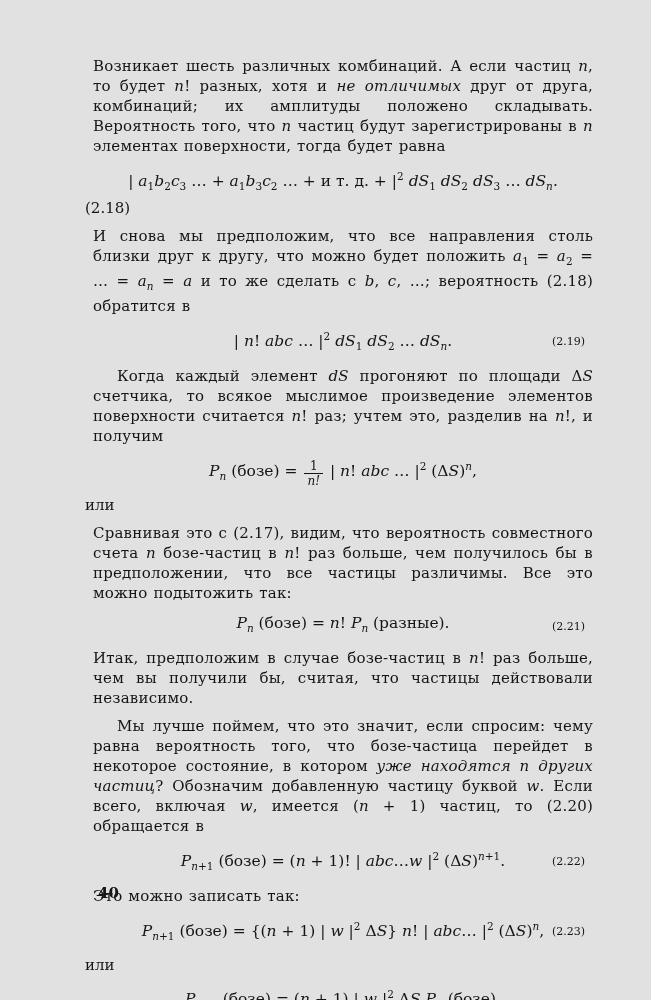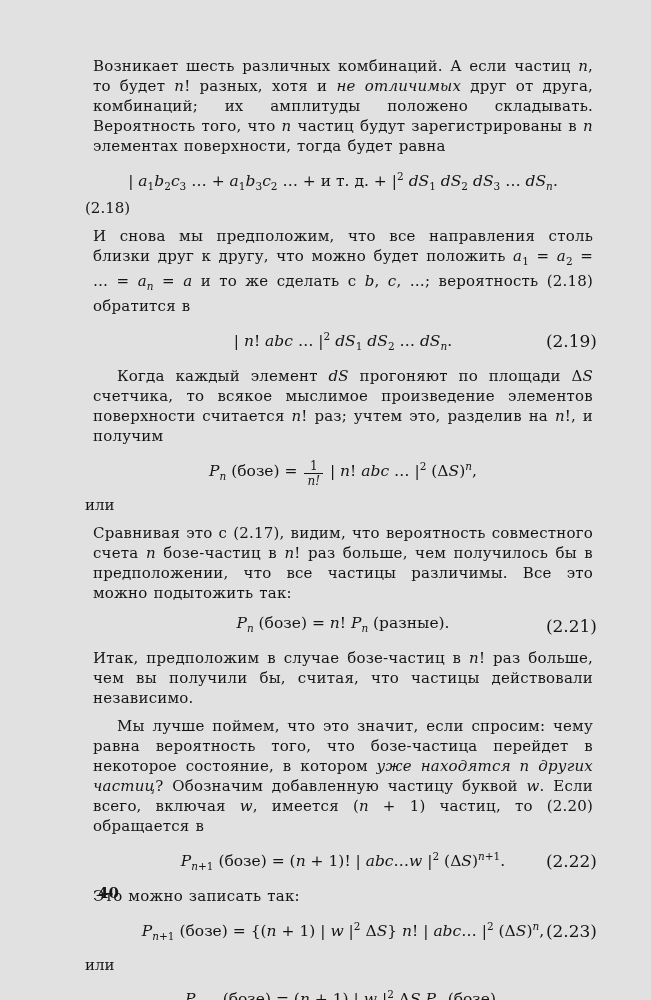--- a/index.html
+++ b/index.html
@@ -21,34 +21,34 @@
     font-size: 15px;
     line-height: 20px;
     text-align: justify;
     letter-spacing: 0.2px;
     word-spacing: 1px;
   }
   .indent { text-indent: 24px; }
   .eq-block { margin: 7px 0; }
   .eq-row {
     position: relative;
-    margin: 7px 4px;
+    margin: 7px 16px;
     min-height: 22px;
   }
   .eq-line {
     text-align: center;
     font-size: 15.5px;
     line-height: 24px;
     white-space: nowrap;
   }
   .eq-num {
     position: absolute;
     right: 0; top: 50%;
     transform: translateY(-50%);
-    font-size: 17px;
+    font-size: 11px;
   }
   .eq-num-line {
     text-align: left;
     font-size: 15px;
     line-height: 20px;
   }
   .connector {
     margin: 2px 0;
     font-size: 15px;
     line-height: 20px;

